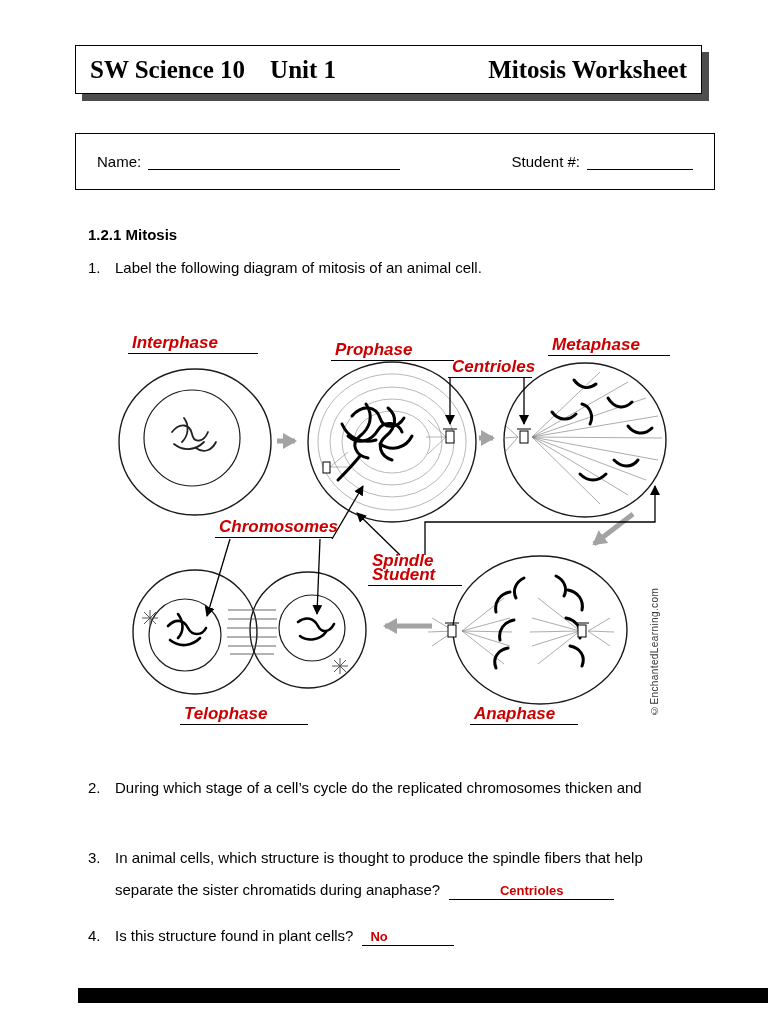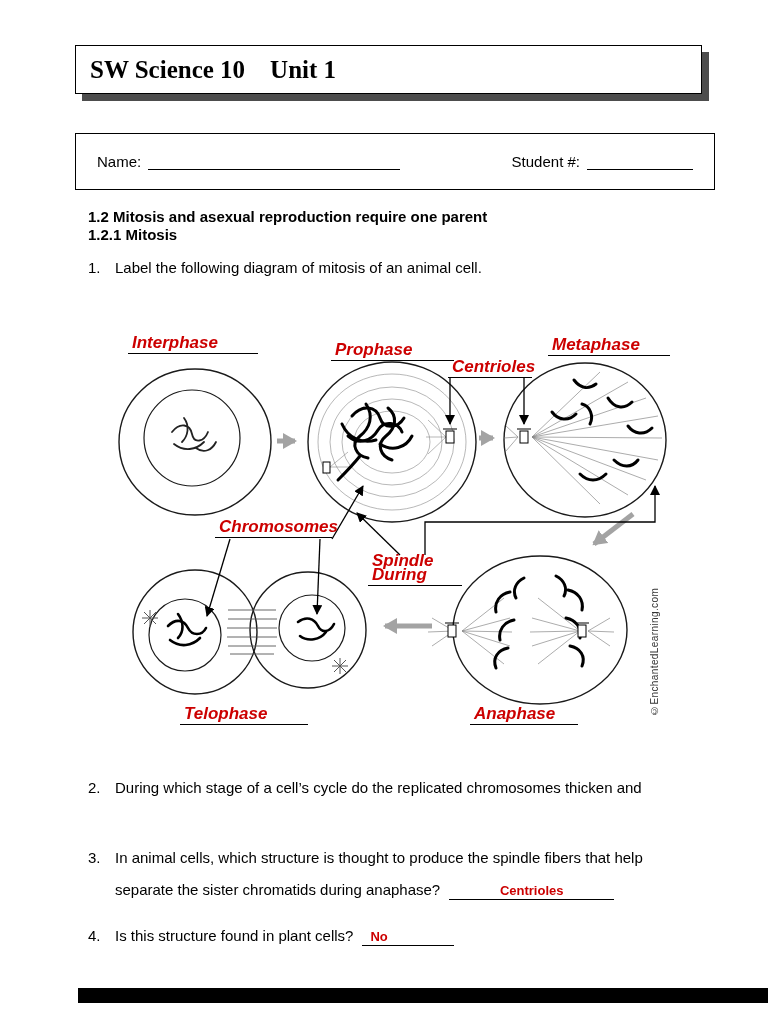--- a/index.html
+++ b/index.html
@@ -62,31 +62,31 @@
 
   .footer-bar { left:78px; top:988px; width:690px; height:15px; background:#000; }
 </style>
 </head>
 <body>
 
 <div class="page">
 
   <div class="abs title-box">
     <span class="title-left">SW Science 10    Unit 1</span>
+    <span class="title-right">Mitosis Worksheet</span>
   </div>
 
   <div class="abs info-box">
     <span>Name:</span>
     <span class="blank-line" style="width:252px"></span>
     <span class="spacer"></span>
     <span>Student #:</span>
     <span class="blank-line" style="width:106px"></span>
   </div>
 
-  <div class="abs heading" style="top:208px">1.2  Mitosis and asexual reproduction require one parent</div>
   <div class="abs heading" style="top:226px">1.2.1 Mitosis</div>
 
   <div class="abs qrow" style="top:258px">
     <span class="qnum">1.</span>
     <span>Label the following diagram of mitosis of an animal cell.</span>
   </div>
 
   <svg class="abs" style="left:80px; top:320px" width="610" height="420" viewBox="0 0 610 420">
     <defs>
       <marker id="ahb" markerUnits="userSpaceOnUse" markerWidth="11" markerHeight="10" refX="9" refY="5" orient="auto">
@@ -250,21 +250,21 @@
       <line x1="320" y1="235" x2="277" y2="193" marker-end="url(#ahb)"></line>
       <polyline points="345,235 345,202 575,202 575,166" marker-end="url(#ahb)"></polyline>
     </g>
   </svg>
 
   <div class="dlabel" style="left:128px; top:336px; width:130px">Interphase</div>
   <div class="dlabel" style="left:331px; top:343px; width:123px">Prophase</div>
   <div class="dlabel" style="left:548px; top:338px; width:122px">Metaphase</div>
   <div class="dlabel" style="left:448px; top:360px; width:84px">Centrioles</div>
   <div class="dlabel" style="left:215px; top:520px; width:117px">Chromosomes</div>
-  <div class="dlabel" style="left:368px; top:554px; width:94px">Spindle During</div>
+  <div class="dlabel" style="left:368px; top:554px; width:94px">Spindle Student</div>
   <div class="dlabel" style="left:180px; top:707px; width:128px">Telophase</div>
   <div class="dlabel" style="left:470px; top:707px; width:108px">Anaphase</div>
 
   <div class="abs credit">©EnchantedLearning.com</div>
 
   <div class="abs qrow" style="top:778px">
     <span class="qnum">2.</span>
     <span>During which stage of a cell’s cycle do the replicated chromosomes thicken and</span>
   </div>
 

